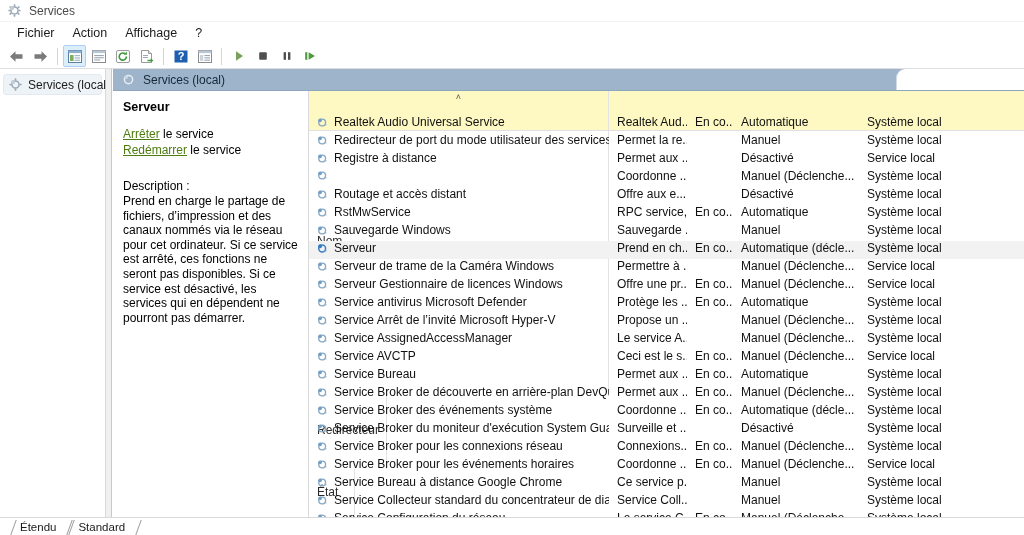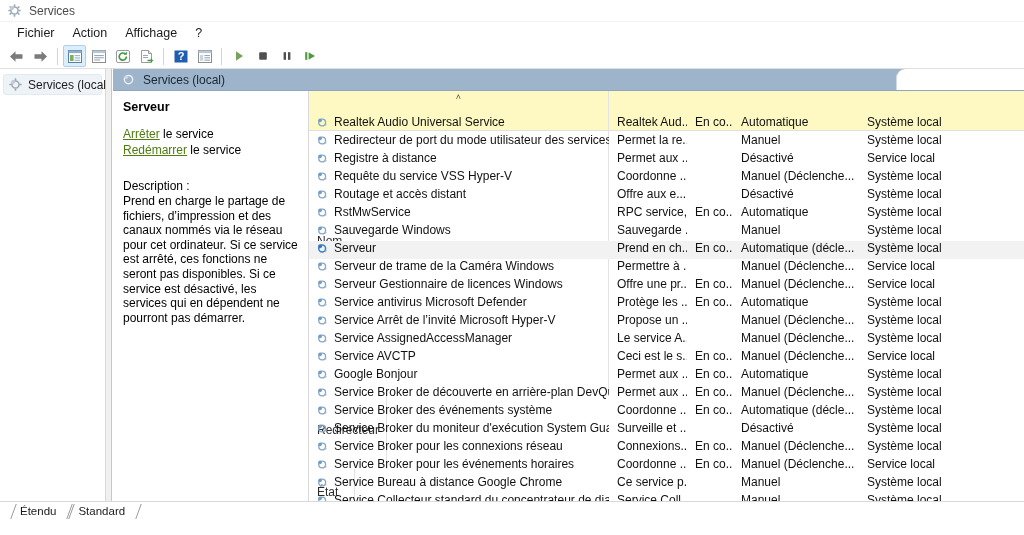--- a/index.html
+++ b/index.html
@@ -125,21 +125,21 @@
 
   
   .c-name  { width: 300px; flex: 0 0 300px; }
   .c-desc  { width:  78px; flex: 0 0  78px; }
   .c-etat  { width:  46px; flex: 0 0  46px; }
   .c-start { width: 126px; flex: 0 0 126px; }
   .c-logon { width: 180px; flex: 0 0 180px; }
 
   
   .tabstrip {
-    position: absolute; left: 0; right: 0; bottom: 16px; height: 18px;
+    position: absolute; left: 0; right: 0; bottom: 0; height: 18px;
     background: #ffffff; border-top: 1px solid #d9d9d9;
     display: flex; align-items: flex-end; padding-left: 8px;
     font-size: 11.5px; color: #1b1b1b;
   }
   .tab {
     position: relative; padding: 1px 10px 2px 12px; white-space: nowrap;
   }
   .tab::before, .tab::after {
     content: ""; position: absolute; top: 0; bottom: 0; width: 9px;
     border-right: 1px solid #9a9a9a; transform: skewX(-20deg);
@@ -393,21 +393,20 @@
               </div>
               <div class="row">
                 <div class="cell name c-name">
                   <span style="display: flex; align-items: center;">
                     <svg width="13" height="13" viewBox="0 0 16 16">
   <circle cx="7.6" cy="8" r="4.2" fill="none" stroke="#8aa8c4" stroke-width="1.7"></circle>
   <circle cx="5" cy="5.3" r="2.3" fill="#6f9fc9"></circle>
   <rect x="10.4" y="9.4" width="2.4" height="2.4" rx=".5" fill="#9fb6cb"></rect>
 </svg>
                   </span>
-                  <span>Requête du service VSS Hyper-V</span>
                 </div>
                 <div class="cell c-desc">Coordonne ...</div>
                 <div class="cell c-etat"></div>
                 <div class="cell c-start">Manuel (Déclenche...</div>
                 <div class="cell c-logon">Système local</div>
               </div>
               <div class="row">
                 <div class="cell name c-name">
                   <span style="display: flex; align-items: center;">
                     <svg width="13" height="13" viewBox="0 0 16 16">
@@ -569,21 +568,21 @@
               </div>
               <div class="row">
                 <div class="cell name c-name">
                   <span style="display: flex; align-items: center;">
                     <svg width="13" height="13" viewBox="0 0 16 16">
   <circle cx="7.6" cy="8" r="4.2" fill="none" stroke="#8aa8c4" stroke-width="1.7"></circle>
   <circle cx="5" cy="5.3" r="2.3" fill="#6f9fc9"></circle>
   <rect x="10.4" y="9.4" width="2.4" height="2.4" rx=".5" fill="#9fb6cb"></rect>
 </svg>
                   </span>
-                  <span>Google Bonjour</span>
+                  <span>Service Bureau</span>
                 </div>
                 <div class="cell c-desc">Permet aux ...</div>
                 <div class="cell c-etat">En co...</div>
                 <div class="cell c-start">Automatique</div>
                 <div class="cell c-logon">Système local</div>
               </div>
               <div class="row">
                 <div class="cell name c-name">
                   <span style="display: flex; align-items: center;">
                     <svg width="13" height="13" viewBox="0 0 16 16">

